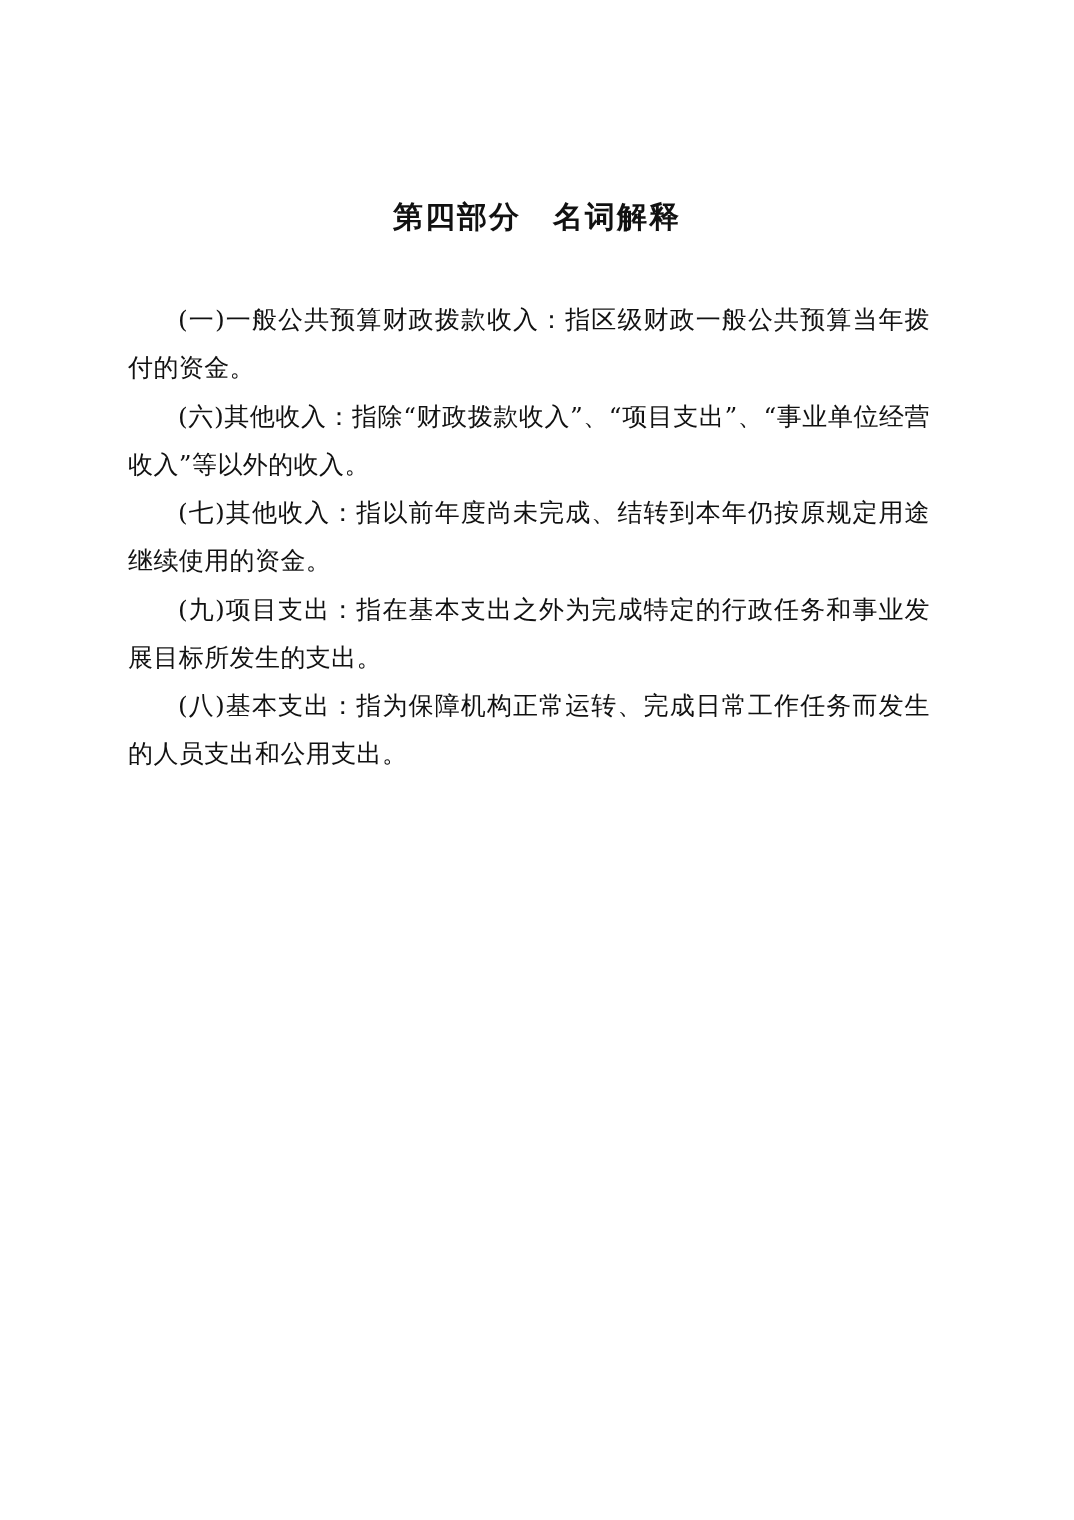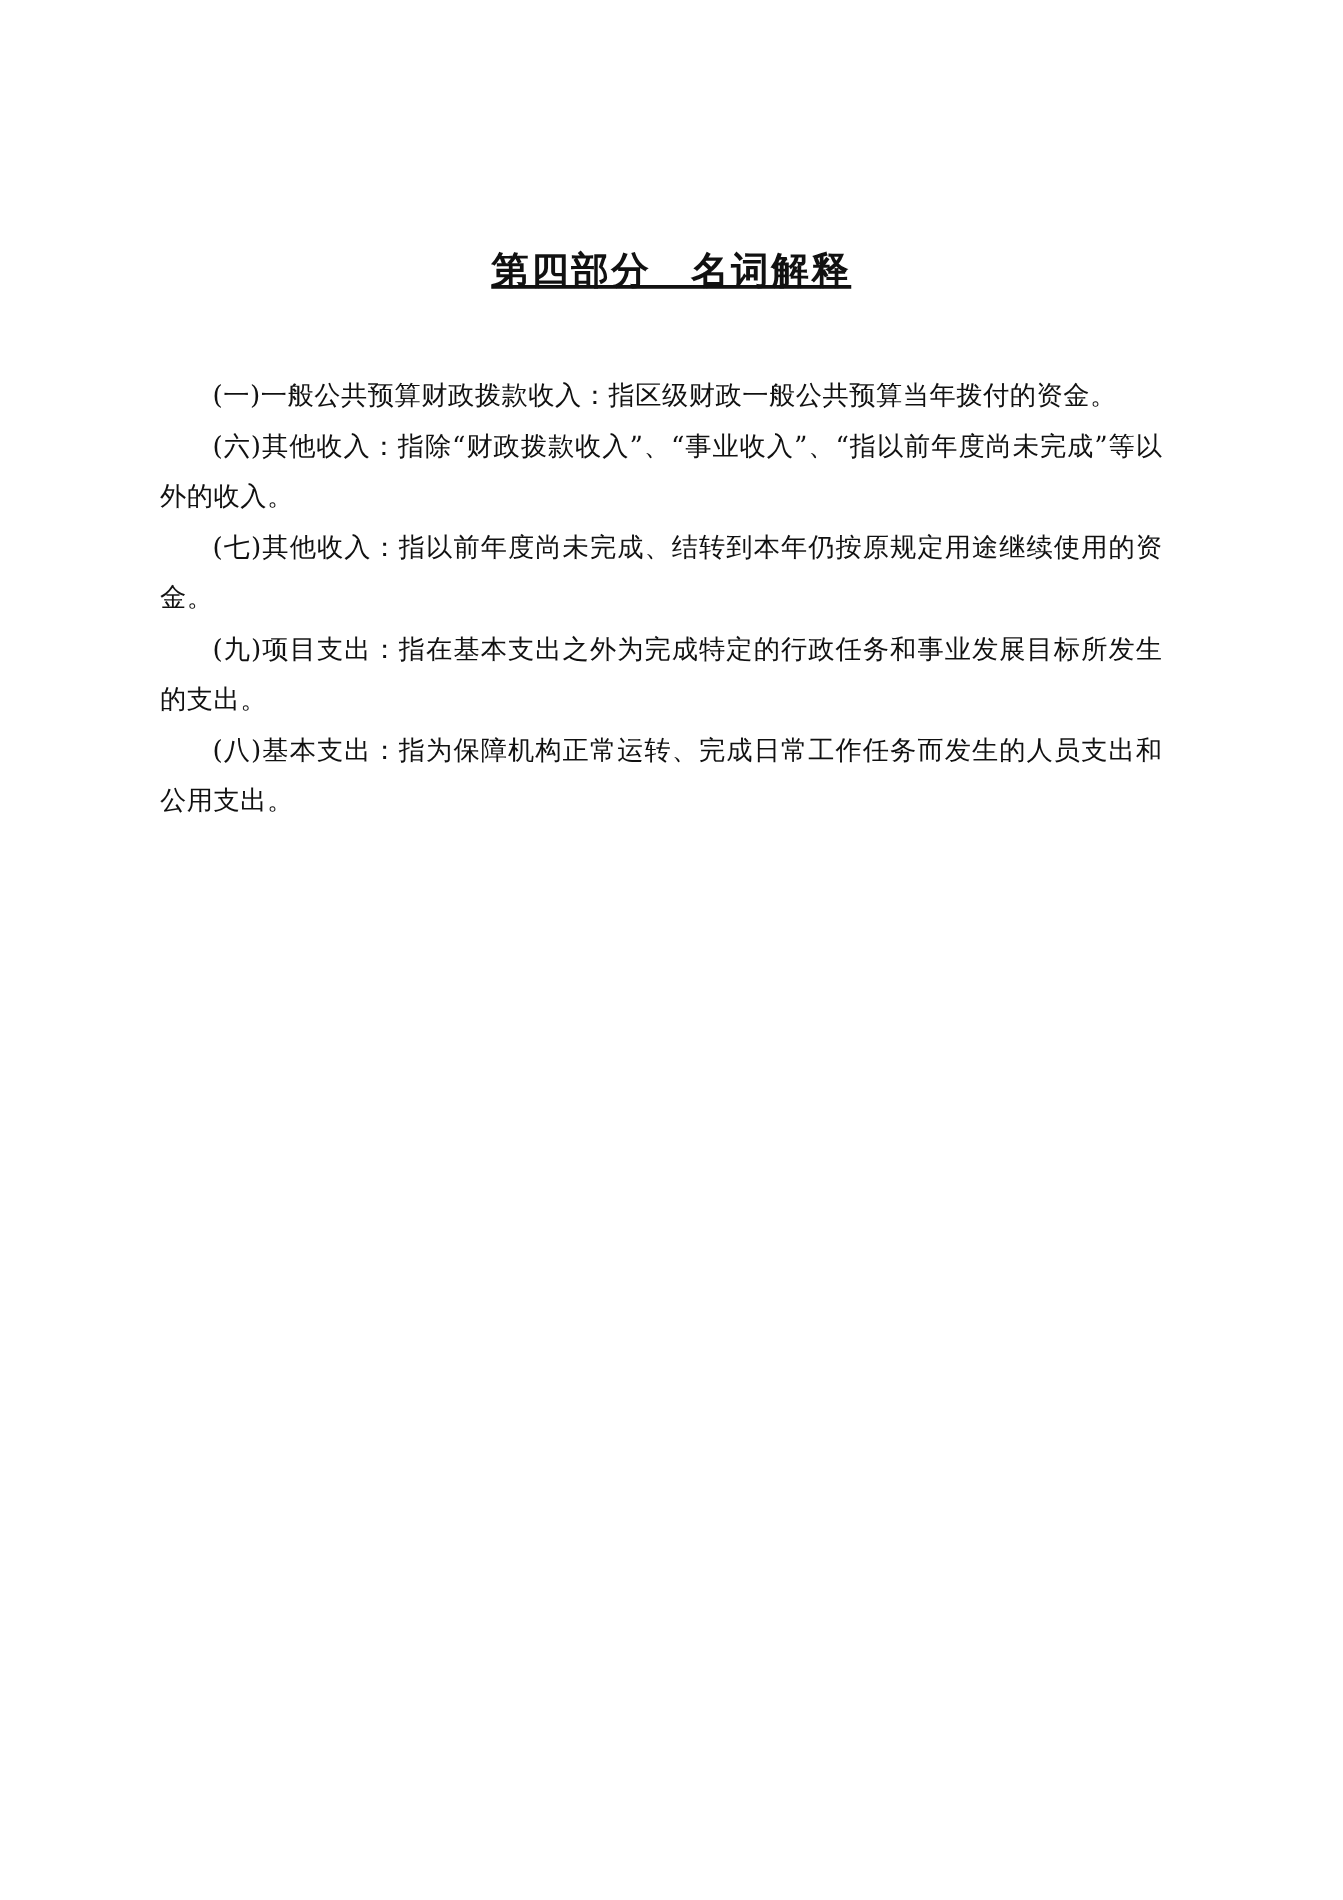--- a/index.html
+++ b/index.html
@@ -22,43 +22,42 @@
     padding: 0 128px;
   }
   .doc-title {
     margin-top: 196px;
     text-align: center;
     font-size: 30px;
     font-weight: bold;
     letter-spacing: 2px;
     line-height: 1.4;
     white-space: pre;
-    text-decoration: underline;
   }
   .body-block {
     margin-top: 58px;
   }
   .para {
-    font-size: 21px;
+    font-size: 25px;
     line-height: 1.93;
     text-align: justify;
     text-justify: inter-ideograph;
     text-indent: 2em;
     margin: 0 16px 0 0;
     letter-spacing: 0.4px;
   }
 </style>
 </head>
 <body>
 
 <div class="page">
 
   <div class="doc-title">第四部分　名词解释</div>
 
   <div class="body-block">
     <p class="para">(一)一般公共预算财政拨款收入：指区级财政一般公共预算当年拨付的资金。</p>
-    <p class="para">(六)其他收入：指除“财政拨款收入”、“事业收入”、“指以前年度尚未完成”等以外的收入。</p>
+    <p class="para">(六)其他收入：指除“财政拨款收入”、“项目支出”、“事业单位经营收入”等以外的收入。</p>
     <p class="para">(七)其他收入：指以前年度尚未完成、结转到本年仍按原规定用途继续使用的资金。</p>
     <p class="para">(九)项目支出：指在基本支出之外为完成特定的行政任务和事业发展目标所发生的支出。</p>
     <p class="para">(八)基本支出：指为保障机构正常运转、完成日常工作任务而发生的人员支出和公用支出。</p>
   </div>
 
 </div>
 
 </body></html>

